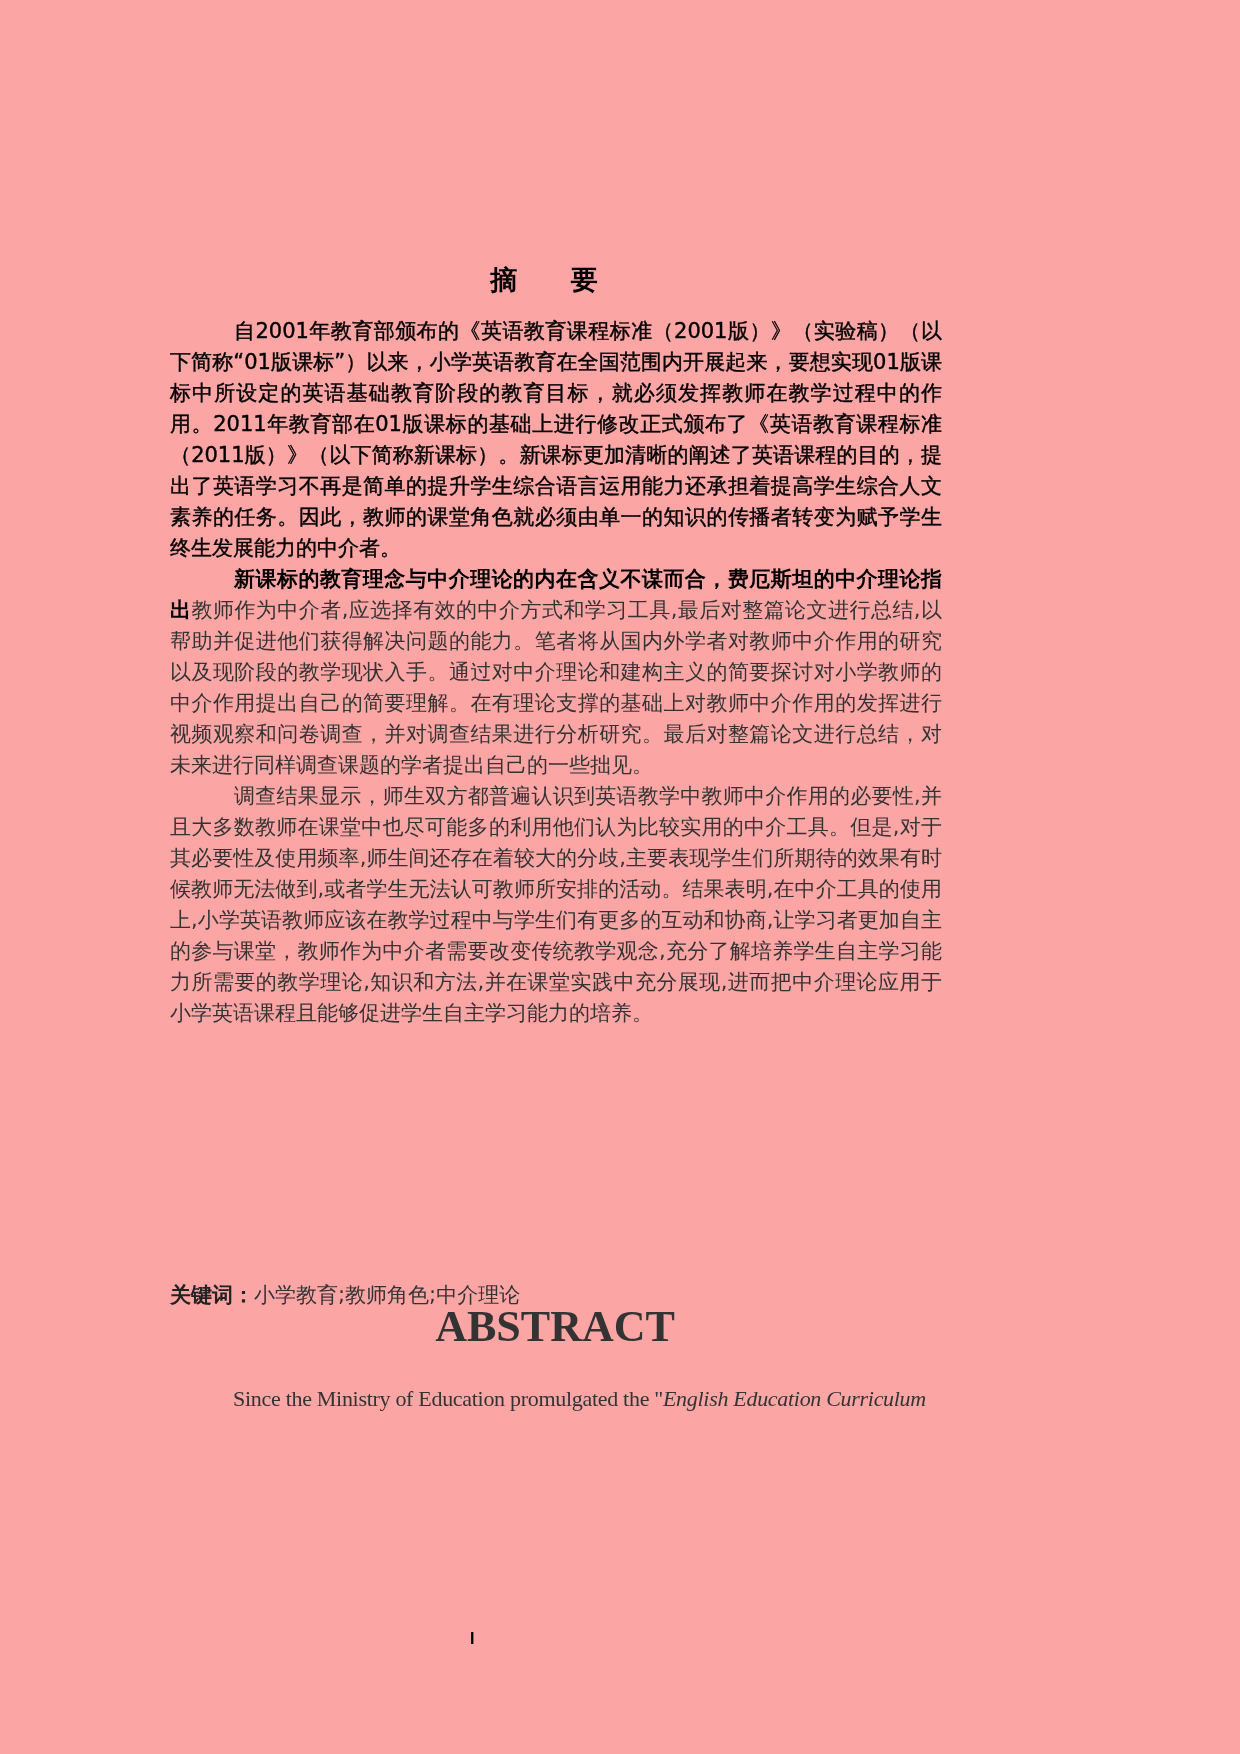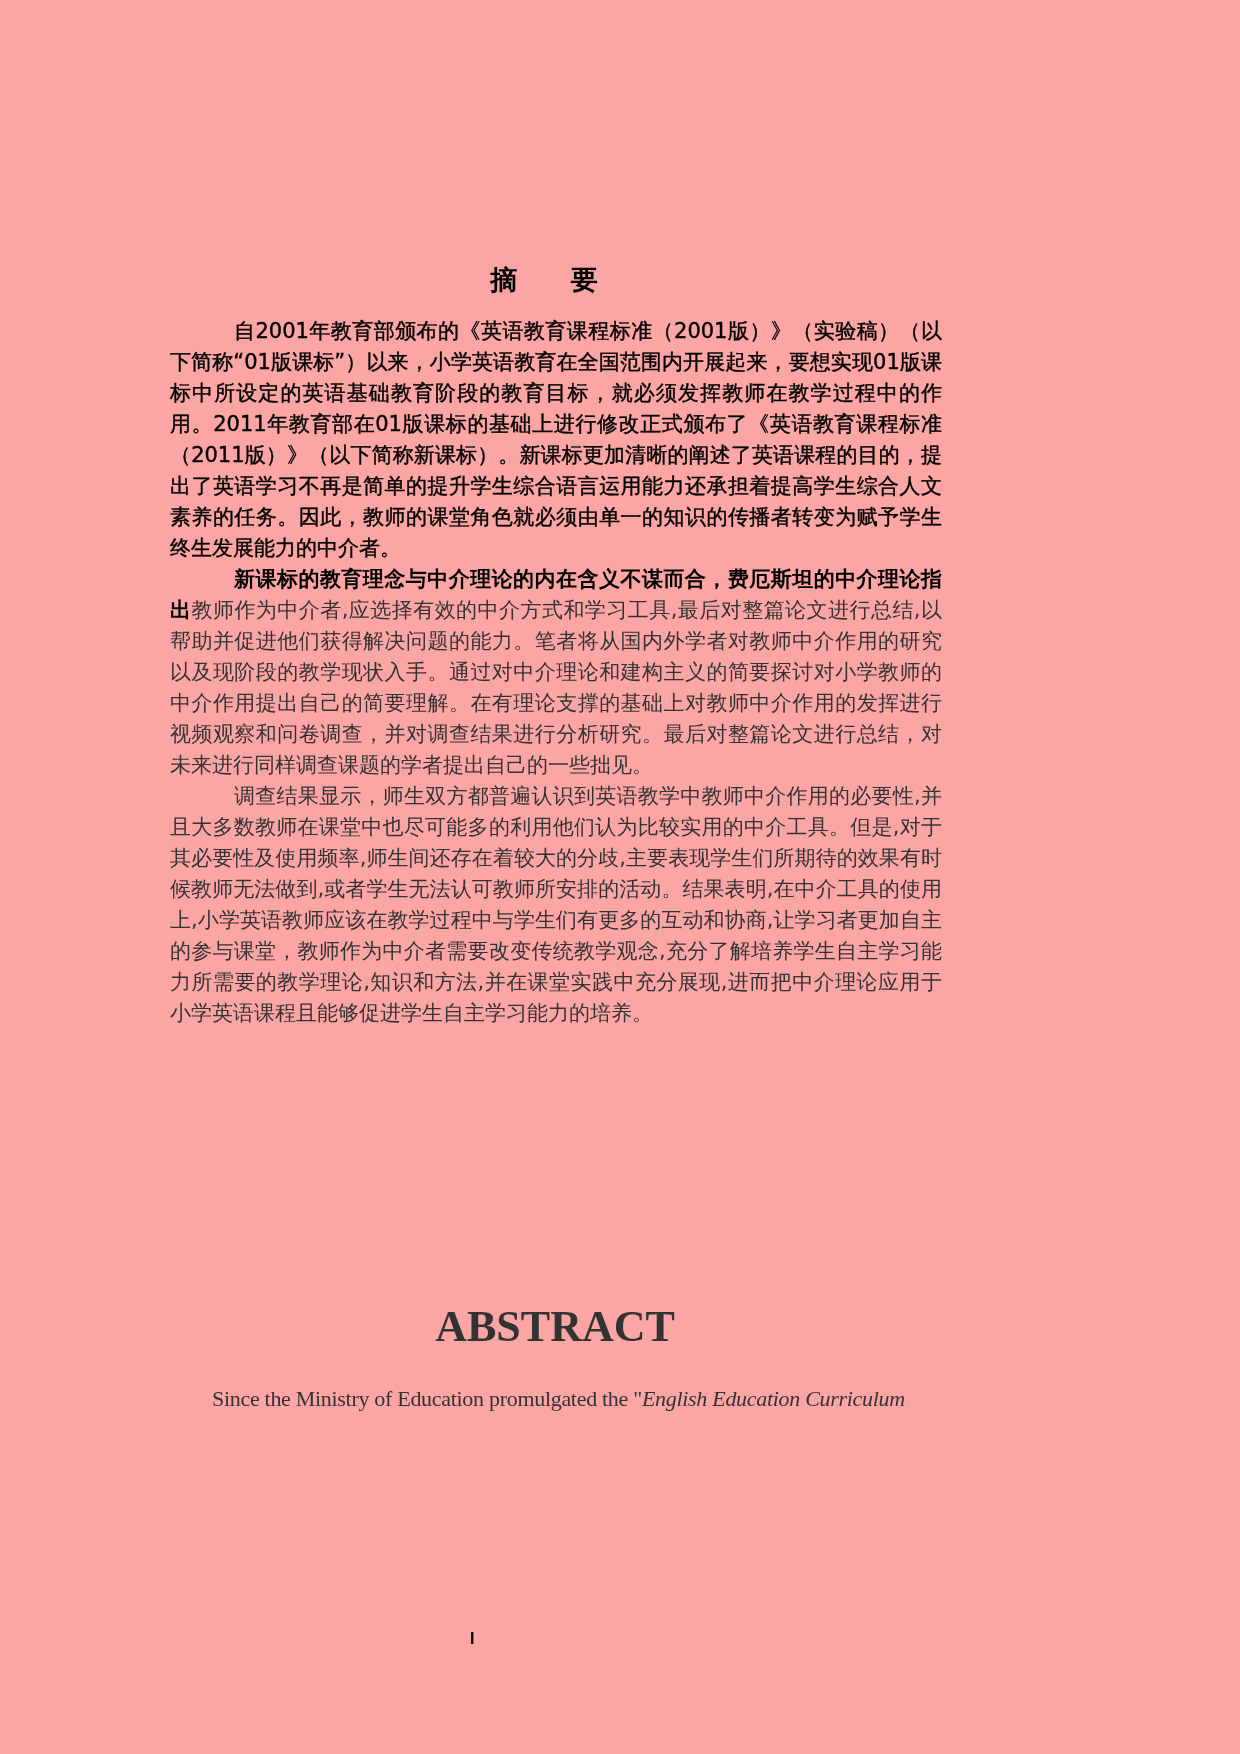--- a/index.html
+++ b/index.html
@@ -95,20 +95,21 @@
       position: absolute;
       left: 212px;
       top: 1383px;
       width: 735px;
       font-family: "Liberation Serif", serif;
       font-size: 22px;
       line-height: 31px;
       color: #333;
       white-space: nowrap;
       letter-spacing: -0.3px;
+      text-align: center;
     }
     .en-first em {
       font-style: italic;
     }
     .page-num {
       position: absolute;
       left: 470px;
       top: 1630px;
       font-family: "Liberation Sans", sans-serif;
       font-weight: bold;
@@ -122,20 +123,23 @@
 <div class="page">
 
   <div class="cn-title">摘 要</div>
 
   <div class="body-block">
     <p class="p-dark heavy indent2">自2001年教育部颁布的《英语教育课程标准（2001版）》（实验稿）（以下简称“01版课标”）以来，小学英语教育在全国范围内开展起来，要想实现01版课标中所设定的英语基础教育阶段的教育目标，就必须发挥教师在教学过程中的作用。2011年教育部在01版课标的基础上进行修改正式颁布了《英语教育课程标准（2011版）》（以下简称新课标）。新课标更加清晰的阐述了英语课程的目的，提出了英语学习不再是简单的提升学生综合语言运用能力还承担着提高学生综合人文素养的任务。因此，教师的课堂角色就必须由单一的知识的传播者转变为赋予学生终生发展能力的中介者。</p>
     <p class="p-light indent2"><span class="bold-run">新课标的教育理念与中介理论的内在含义不谋而合，费厄斯坦的中介理论指出</span><span>教师作为中介者,应选择有效的中介方式和学习工具,最后对整篇论文进行总结,以帮助并促进他们获得解决问题的能力。笔者将从国内外学者对教师中介作用的研究以及现阶段的教学现状入手。通过对中介理论和建构主义的简要探讨对小学教师的中介作用提出自己的简要理解。在有理论支撑的基础上对教师中介作用的发挥进行视频观察和问卷调查，并对调查结果进行分析研究。最后对整篇论文进行总结，对未来进行同样调查课题的学者提出自己的一些拙见。</span></p>
     <p class="p-light indent2">调查结果显示，师生双方都普遍认识到英语教学中教师中介作用的必要性,并且大多数教师在课堂中也尽可能多的利用他们认为比较实用的中介工具。但是,对于其必要性及使用频率,师生间还存在着较大的分歧,主要表现学生们所期待的效果有时候教师无法做到,或者学生无法认可教师所安排的活动。结果表明,在中介工具的使用上,小学英语教师应该在教学过程中与学生们有更多的互动和协商,让学习者更加自主的参与课堂，教师作为中介者需要改变传统教学观念,充分了解培养学生自主学习能力所需要的教学理论,知识和方法,并在课堂实践中充分展现,进而把中介理论应用于小学英语课程且能够促进学生自主学习能力的培养。</p>
   </div>
 
+  <div class="keywords">
+    <span class="kw-label">关键词：</span><span>小学教育;教师角色;中介理论</span>
+  </div>
 
   <div class="en-title">ABSTRACT</div>
 
   <div class="en-first"><span>Since the Ministry of Education promulgated the "</span><em>English Education Curriculum</em></div>
 
   <div class="page-num">I</div>
 
 </div>
 
 </body></html>

